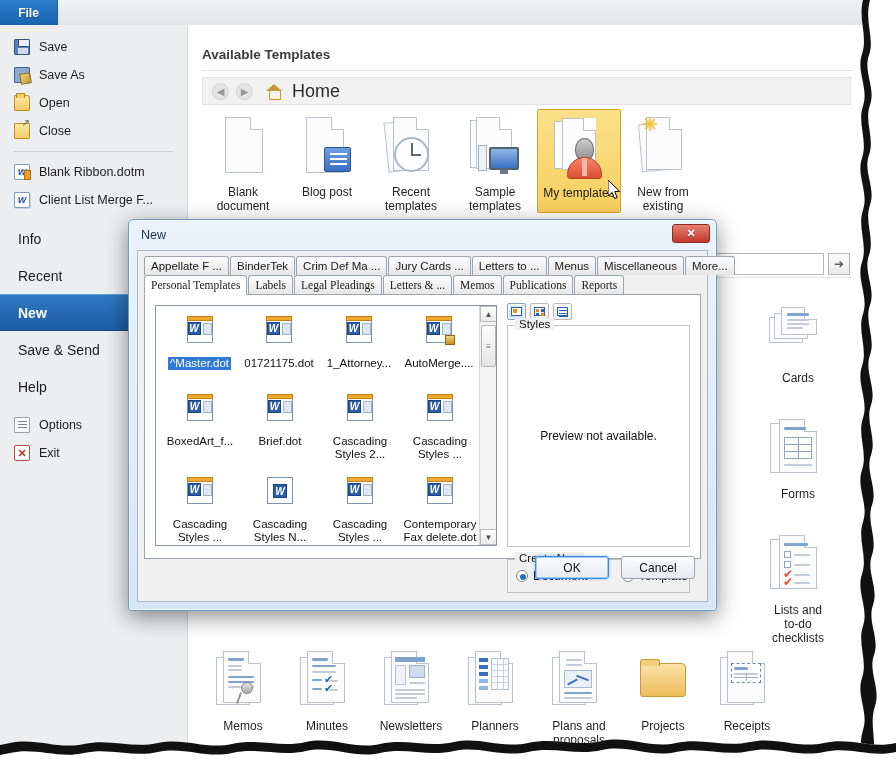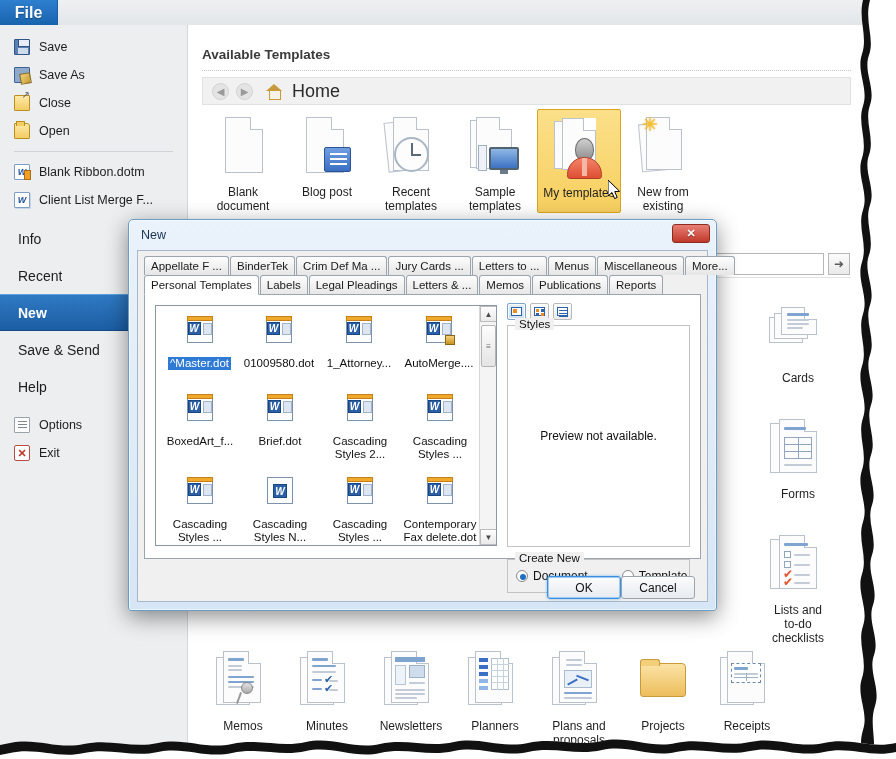--- a/index.html
+++ b/index.html
@@ -20,21 +20,21 @@
   
   #ribbon {
     position:absolute; left:0; top:0; width:896px; height:25px;
     background:linear-gradient(#dfe9f5,#e7eef7);
     border-bottom:1px solid #9dbbd8;
   }
   #file-tab {
     position:absolute; left:0; top:0; width:58px; height:25px;
     background:linear-gradient(#2f7fd0,#1763ad);
     border-right:1px solid #1a5ea8;
-    color:#fff; font-size:16px; font-weight:bold;
+    color:#fff; font-size:12px; font-weight:bold;
     display:flex; align-items:center; justify-content:center;
     text-shadow:0 1px 1px rgba(0,0,0,.35);
   }
   #ribbon-rest {
     position:absolute; left:58px; top:0; right:0; height:25px;
     background:linear-gradient(#eef0f2,#e3e6e9);
   }
 
   
   #backstage {
@@ -147,21 +147,21 @@
     text-shadow:0 1px 1px rgba(0,0,0,.4);
   }
   #dlg-body {
     position:absolute; left:8px; top:30px; right:8px; bottom:8px;
     background:#f0f0f0; border:1px solid #a6b8c9;
   }
 
   
   #tabrow1, #tabrow2 { position:absolute; left:6px; right:6px; display:flex; }
   #tabrow1 { top:5px; height:19px; }
-  #tabrow2 { top:24px; height:32px; }
+  #tabrow2 { top:24px; height:32px;font-family:Liberation Serif, serif; }
   .tab {
     height:19px; padding:0 6px; font-size:11.5px; line-height:18px;
     background:linear-gradient(#fdfdfd,#e6e6e6);
     border:1px solid #9aa5b0; border-bottom:none; border-radius:3px 3px 0 0;
     margin-right:1px; color:#1a1a1a; white-space:nowrap;
   }
   #tabrow2 .tab { height:20px; line-height:19px; }
   .tab.active {
     background:#fff; font-weight:normal; border-bottom:1px solid #fff; position:relative; z-index:3;
   }
@@ -221,21 +221,21 @@
   #grp-preview { height:222px; }
   #preview-msg { position:absolute; left:0; right:0; top:50%; transform:translateY(-50%);
      text-align:center; font-size:12px; color:#111; }
   #grp-create { margin-top:12px; height:34px; background:#f0f0f0; }
   #radios { position:absolute; left:8px; top:9px; display:flex; gap:34px; align-items:center; }
   .radio { display:flex; align-items:center; gap:5px; font-size:12px; color:#111;}
   .rdot { width:12px; height:12px; border-radius:50%; background:#fff; border:1px solid #8a8a8a; position:relative;}
   .rdot.on:after{ content:""; position:absolute; left:3px; top:3px; width:6px; height:6px; border-radius:50%; background:#1f6fc4;}
 
   
-  #dlg-btns { position:absolute; right:12px; bottom:2px; display:flex; gap:0; }
+  #dlg-btns { position:absolute; right:12px; bottom:22px; display:flex; gap:12px; }
   .dbtn { width:74px; height:23px; font-size:12px; border-radius:3px;
     background:linear-gradient(#fbfcfd,#e7ebef); border:1px solid #9aa5b0; color:#111;
     display:flex; align-items:center; justify-content:center; }
   .dbtn.focus { border-color:#3c8ede; box-shadow:0 0 0 1px #9ecbf2 inset, 0 0 3px rgba(60,142,222,.6); }
 
   
   #cursor { position:absolute; left:608px; top:180px; width:14px; height:20px; }
 </style>
 </head>
 <body>
@@ -251,26 +251,26 @@
     <div style="height:8px"></div>
     <div class="bs-item">
       <span class="ic ic-save"></span>
       <span class="bs-label">Save</span>
     </div>
     <div class="bs-item">
       <span class="ic ic-saveas"></span>
       <span class="bs-label">Save As</span>
     </div>
     <div class="bs-item">
+      <span class="ic ic-open"></span>
+      <span class="bs-label">Open</span>
+    </div>
+    <div class="bs-item">
       <span class="ic ic-close"></span>
       <span class="bs-label">Close</span>
-    </div>
-    <div class="bs-item">
-      <span class="ic ic-open"></span>
-      <span class="bs-label">Open</span>
     </div>
     <div class="bs-sep"></div>
     <div class="bs-item">
       <span class="ic ic-word bang">W</span>
       <span class="bs-label">Blank Ribbon.dotm</span>
     </div>
     <div class="bs-item">
       <span class="ic ic-word b">W</span>
       <span class="bs-label">Client List Merge F...</span>
     </div>
@@ -574,21 +574,21 @@
                   </div>
                 <div class="fname sel" style="white-space:pre-line">^Master.dot</div>
               </div>
               <div class="fitem">
                 <div class="fico">
                     <div class="doc"></div>
                     <div class="top"></div>
                     <div class="w">W</div>
                     <div class="lines"></div>
                   </div>
-                <div class="fname" style="white-space:pre-line">01009580.dot</div>
+                <div class="fname" style="white-space:pre-line">01721175.dot</div>
               </div>
               <div class="fitem">
                 <div class="fico">
                     <div class="doc"></div>
                     <div class="top"></div>
                     <div class="w">W</div>
                     <div class="lines"></div>
                   </div>
                 <div class="fname" style="white-space:pre-line">1_Attorney...</div>
               </div>

